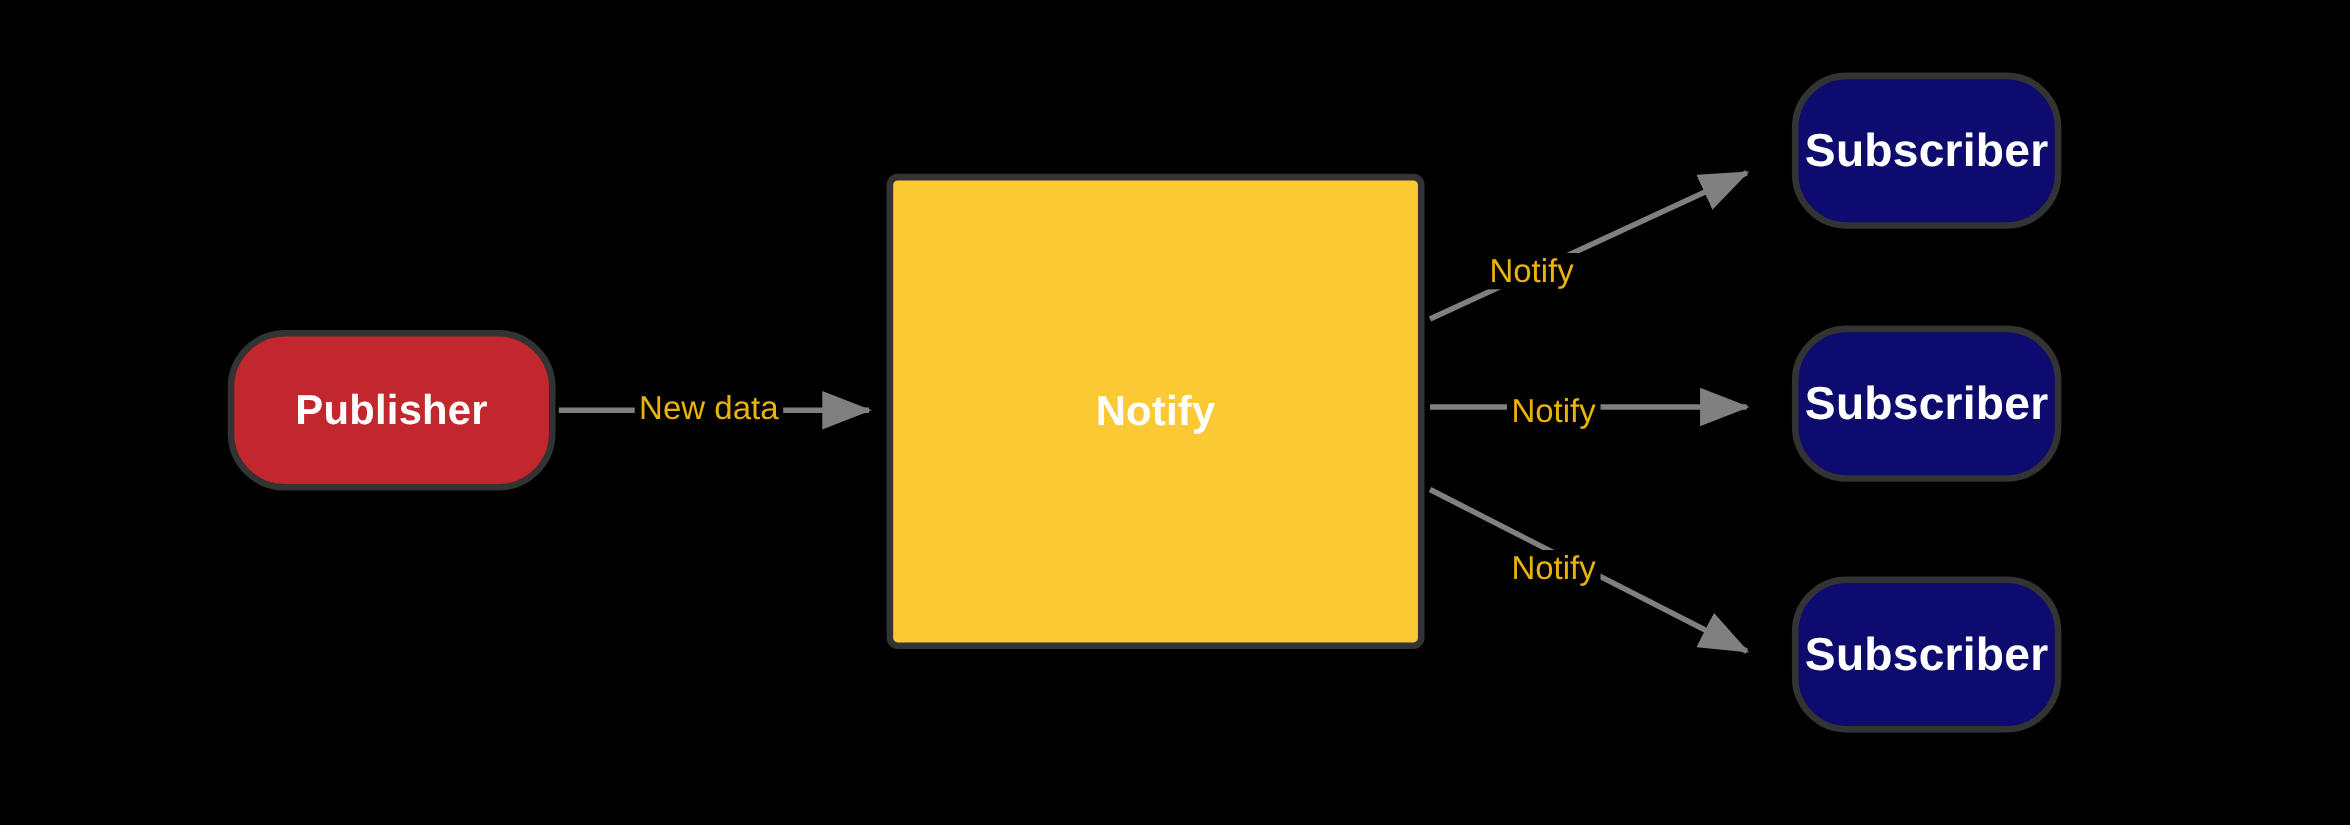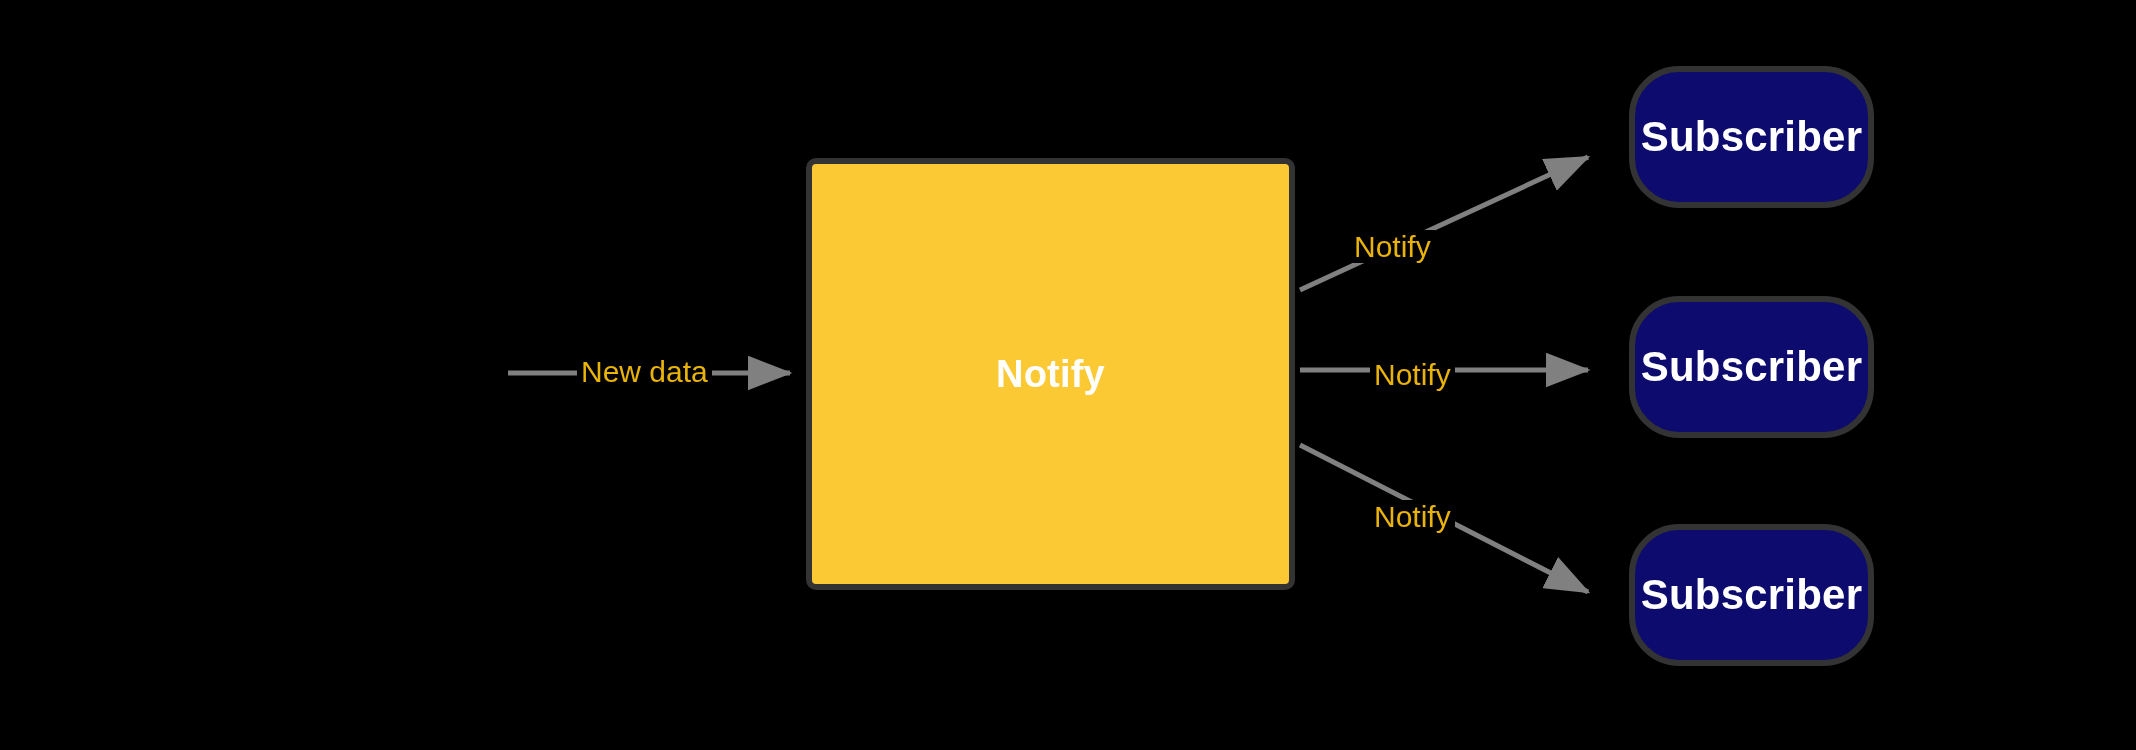--- a/index.html
+++ b/index.html
@@ -115,20 +115,23 @@
 
     <line x1="508" y1="373" x2="790" y2="373" stroke="#808080" stroke-width="5" marker-end="url(#arrowhead)"></line>
 
     <line x1="1300" y1="290" x2="1588" y2="157" stroke="#808080" stroke-width="5" marker-end="url(#arrowhead)"></line>
 
     <line x1="1300" y1="370" x2="1588" y2="370" stroke="#808080" stroke-width="5" marker-end="url(#arrowhead)"></line>
 
     <line x1="1300" y1="445" x2="1588" y2="592" stroke="#808080" stroke-width="5" marker-end="url(#arrowhead)"></line>
   </svg>
 
+  <div class="node node-publisher">
+    <span>Publisher</span>
+  </div>
 
   <div class="node node-topic">
     <span>Notify</span>
   </div>
 
   <div class="node node-subscriber sub-1">
     <span>Subscriber</span>
   </div>
 
   <div class="node node-subscriber sub-2">

